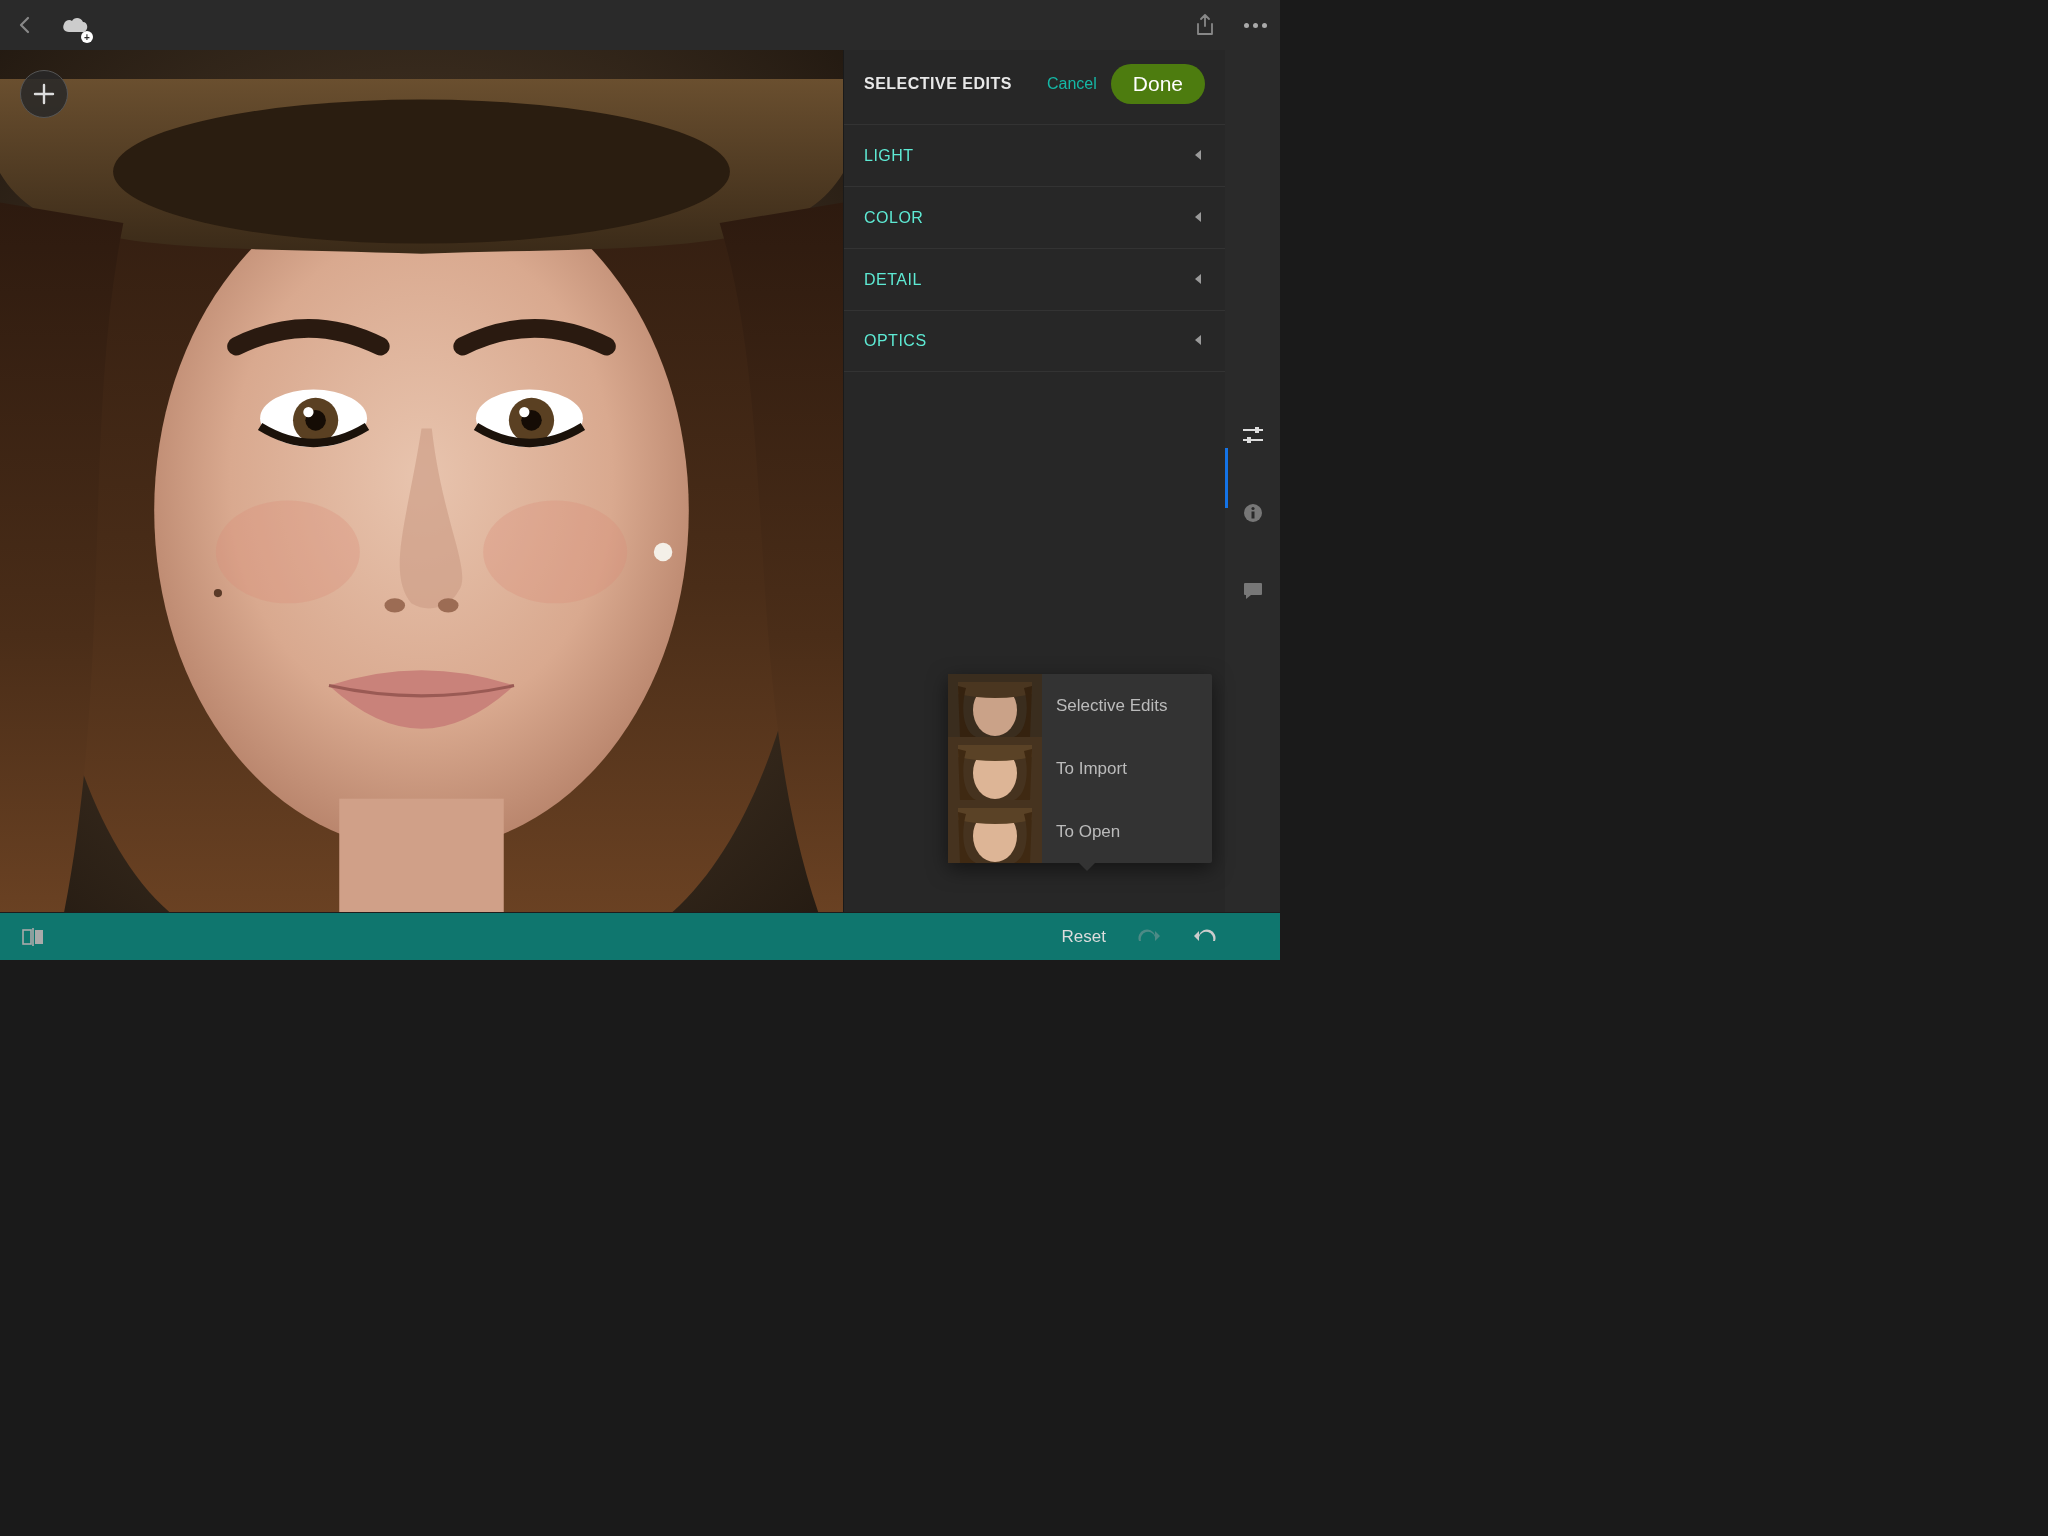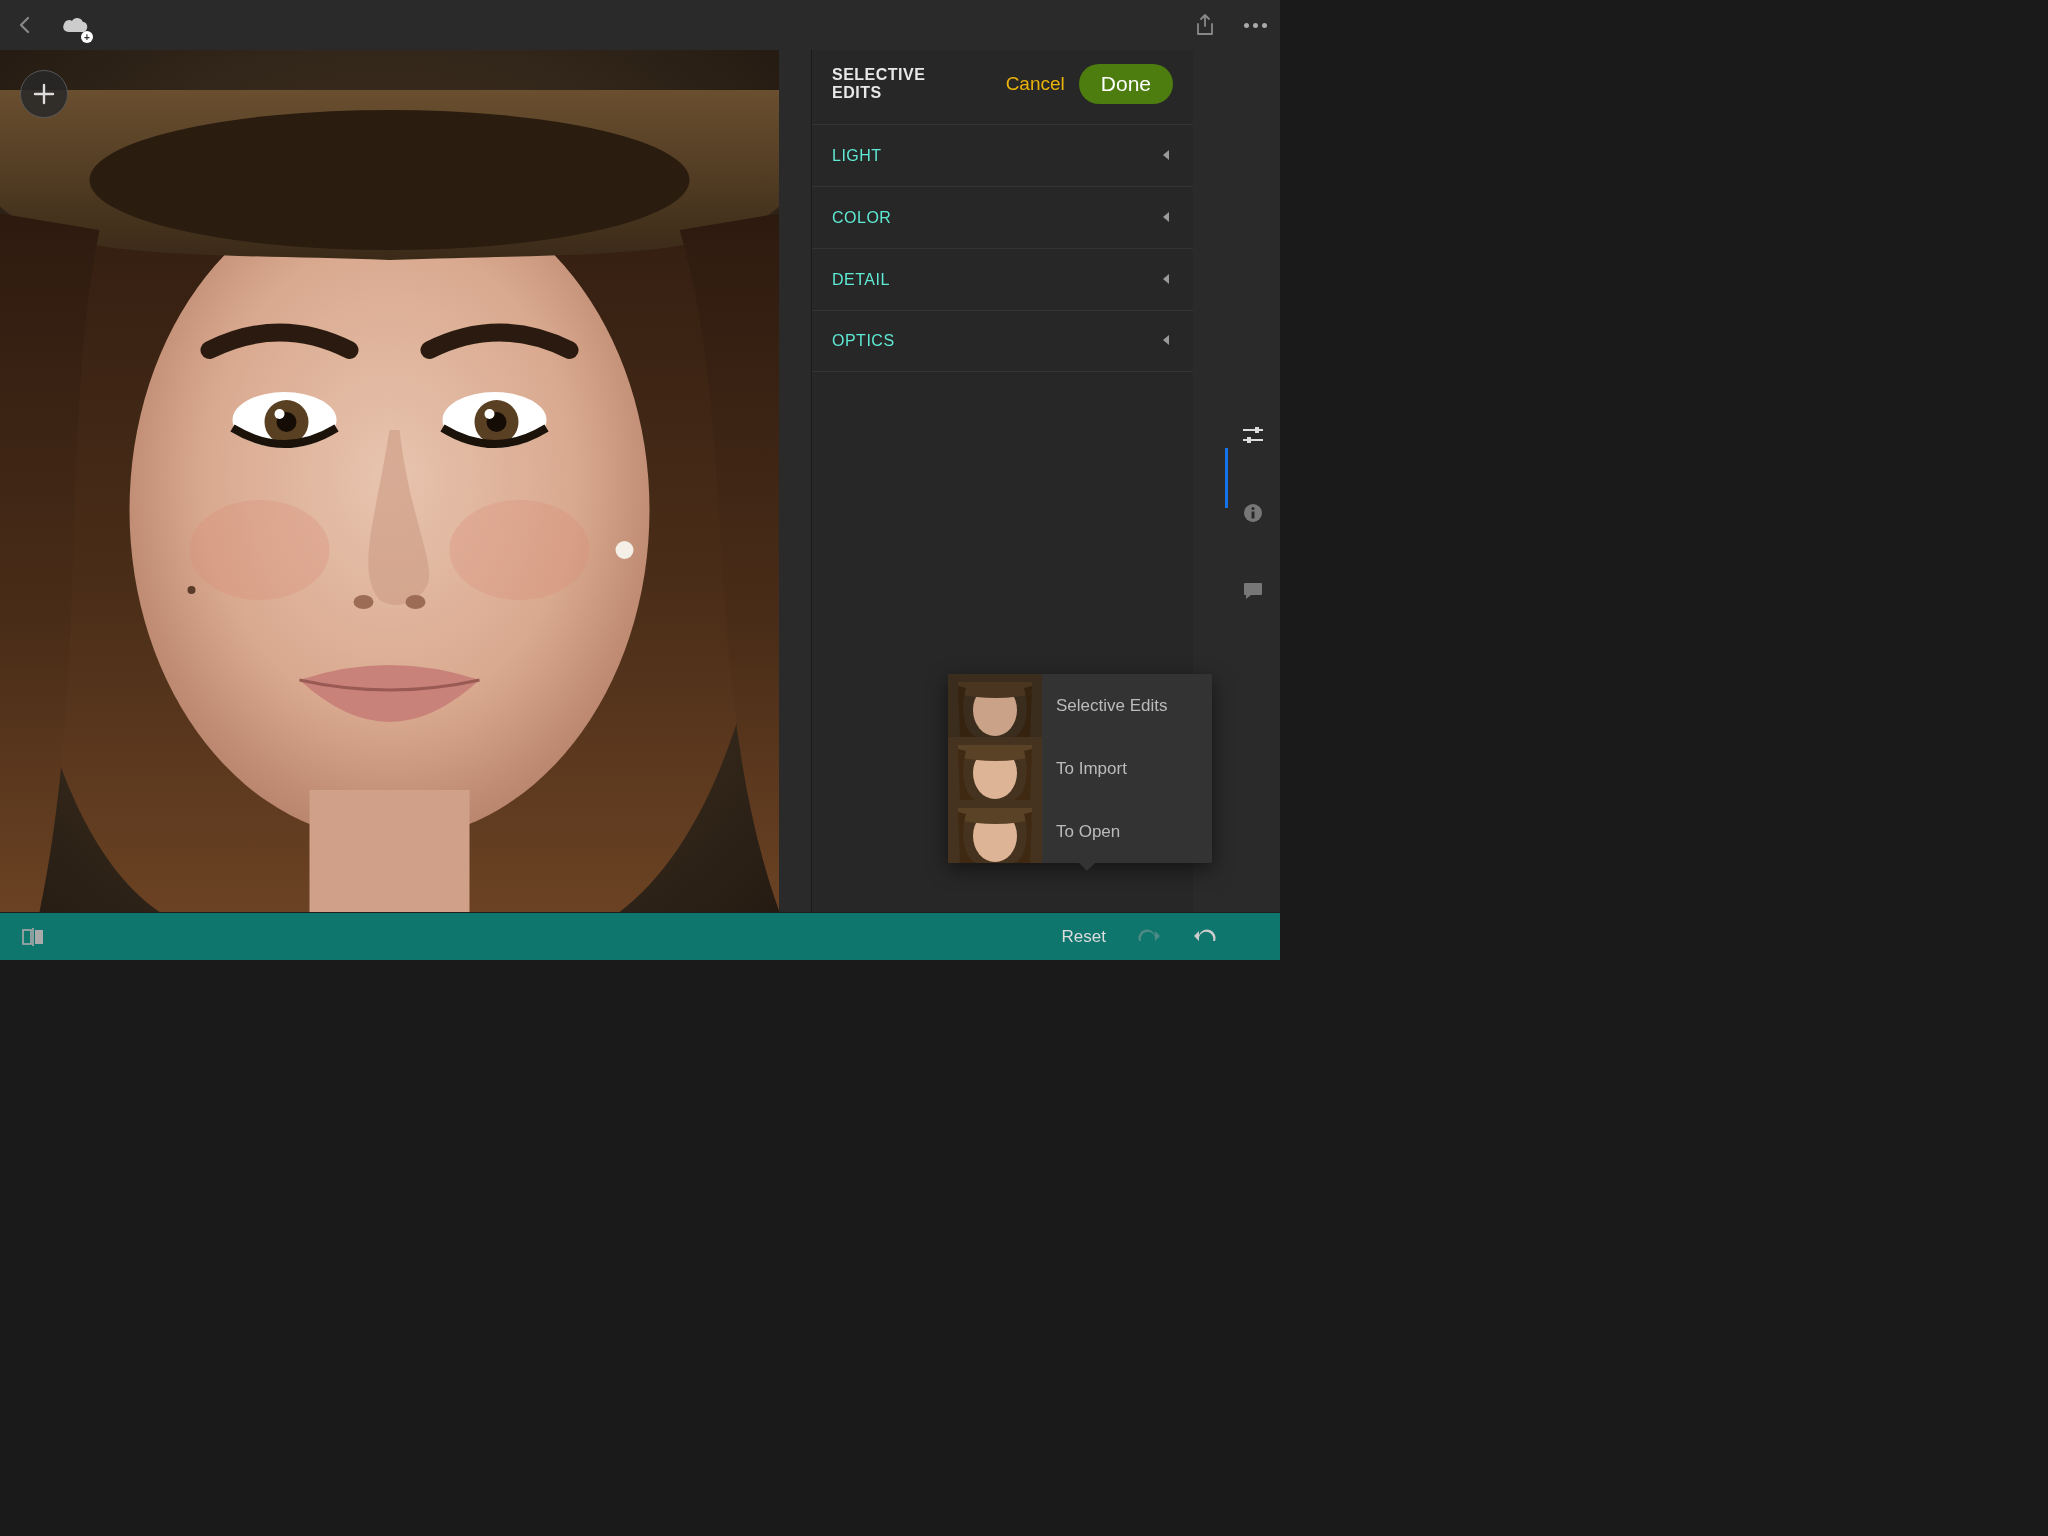--- a/index.html
+++ b/index.html
@@ -9,31 +9,31 @@
   .topbar { height: 50px; background: #2a2a2a; display: flex; align-items: center; padding: 0 10px; }
   .topbar .left, .topbar .right { display: flex; align-items: center; gap: 20px; }
   .topbar .spacer { flex: 1; }
   .icon-btn { width: 30px; height: 30px; display: flex; align-items: center; justify-content: center; cursor: pointer; color: #888; }
   .icon-btn svg { display: block; }
   .cloud-wrap { position: relative; color: #ddd; }
   .cloud-plus { position: absolute; right: -3px; bottom: -3px; width: 12px; height: 12px; background: #fff; border-radius: 50%; display: flex; align-items: center; justify-content: center; color: #2a2a2a; font-size: 10px; font-weight: bold; }
   .more-dots { display:flex; gap:4px; }
   .more-dots span { width:5px; height:5px; border-radius:50%; background:#aaa; }
   
-  .main { flex: 1; display: flex; position: relative; gap: 32px; }
+  .main { flex: 1; display: flex; position: relative; }
   .canvas { flex: 1; background: #000; position: relative; overflow: hidden; }
   .photo { position: absolute; inset: 0; }
   .photo svg { width: 100%; height: 100%; display: block; }
   .add-btn { position: absolute; top: 20px; left: 20px; width: 48px; height: 48px; border-radius: 50%; background: rgba(40,40,40,0.85); border: 1px solid #555; display: flex; align-items: center; justify-content: center; cursor: pointer; color: #ddd; }
   
   .panel { width: 382px; background: #272727; display: flex; flex-direction: column; border-left: 1px solid #1a1a1a; }
   .panel-header { display: flex; align-items: center; padding: 14px 20px 20px 20px; gap: 14px; }
   .panel-title { font-size: 16px; font-weight: 600; color: #e8e8e8; letter-spacing: 0.5px; }
   .panel-header .hspacer { flex: 1; }
-  .cancel-btn { color: #eab308; font-size: 19px; cursor: pointer; }
+  .cancel-btn { color: #14b8a6; font-size: 16px; cursor: pointer; }
   .done-btn { background: #4d7c0f; color: white; font-size: 21px; font-weight: 500; padding: 8px 22px; border-radius: 22px; cursor: pointer; border: none; }
   .sections { display: flex; flex-direction: column; }
   .section { height: 62px; display: flex; align-items: center; justify-content: space-between; padding: 0 22px 0 20px; border-top: 1px solid #333; cursor: pointer; }
   .section:last-child { border-bottom: 1px solid #333; }
   .section-label { color: #5eead4; font-size: 16px; letter-spacing: 0.5px; font-weight: 400; }
   .section-caret { color: #9a9a9a; }
   
   .popup { position: absolute; right: 68px; bottom: 49px; width: 264px; background: #333333; border-radius: 2px; box-shadow: 0 6px 20px rgba(0,0,0,0.5); overflow: visible; }
   .popup-item { height: 63px; display: flex; align-items: center; gap: 14px; padding: 0 14px 0 0; cursor: pointer; }
   .thumb { width: 94px; height: 63px; background: #3a2d20; position: relative; overflow: hidden; flex-shrink: 0; }

